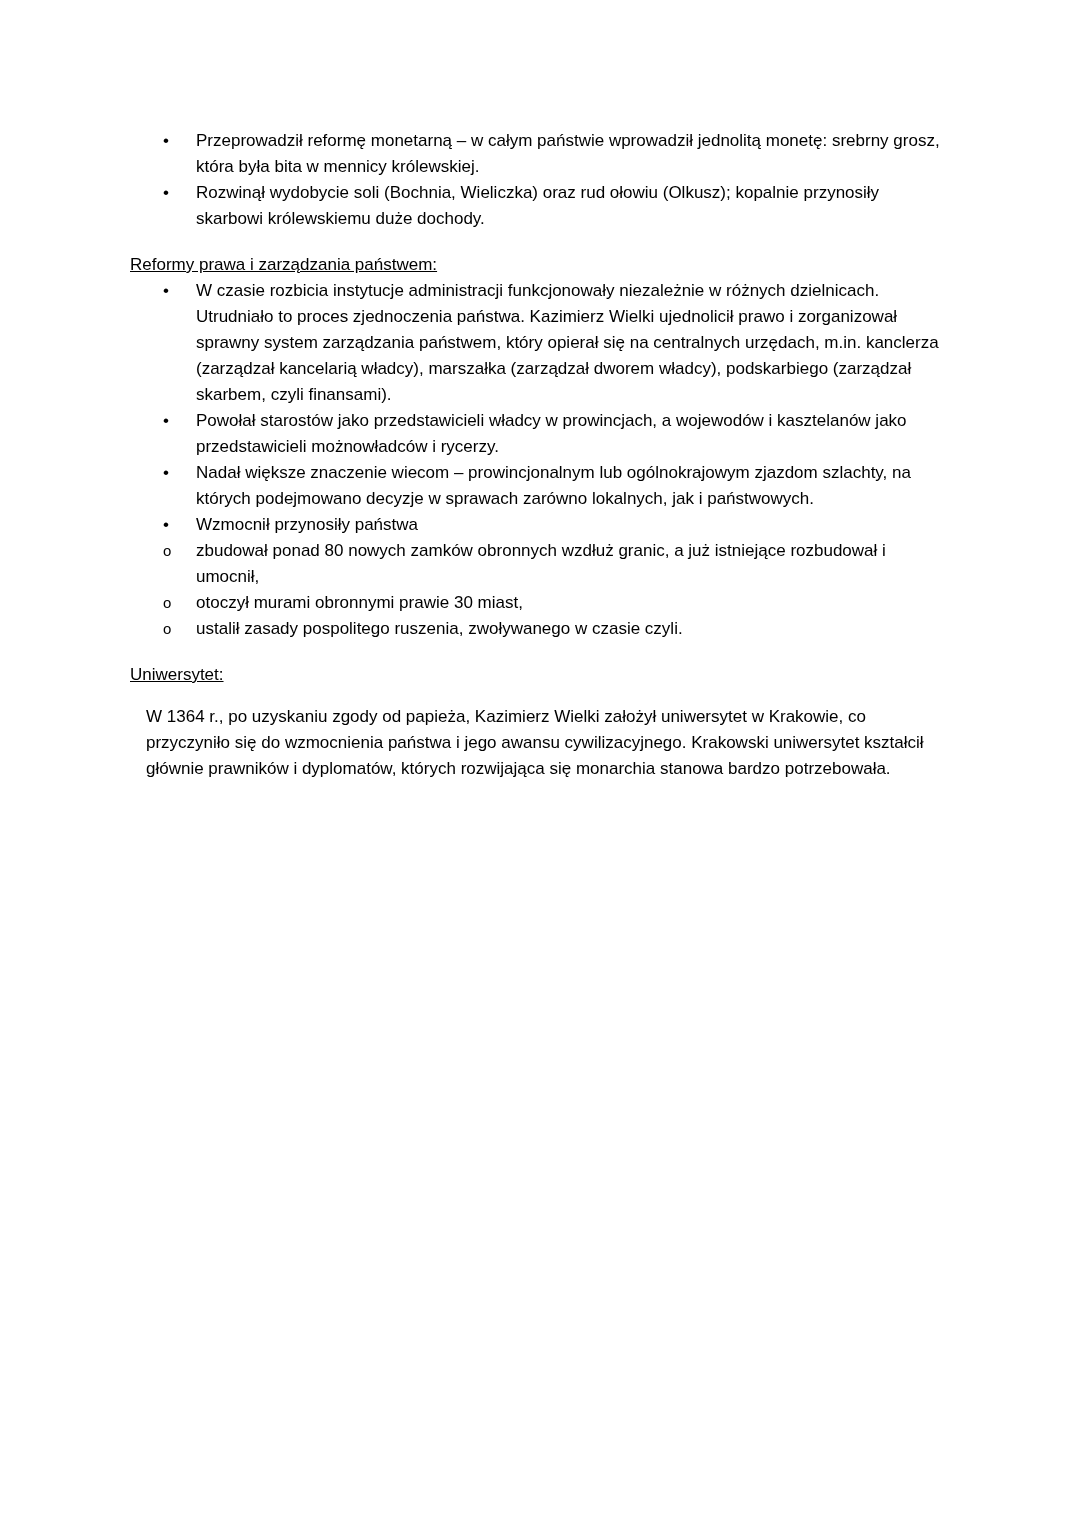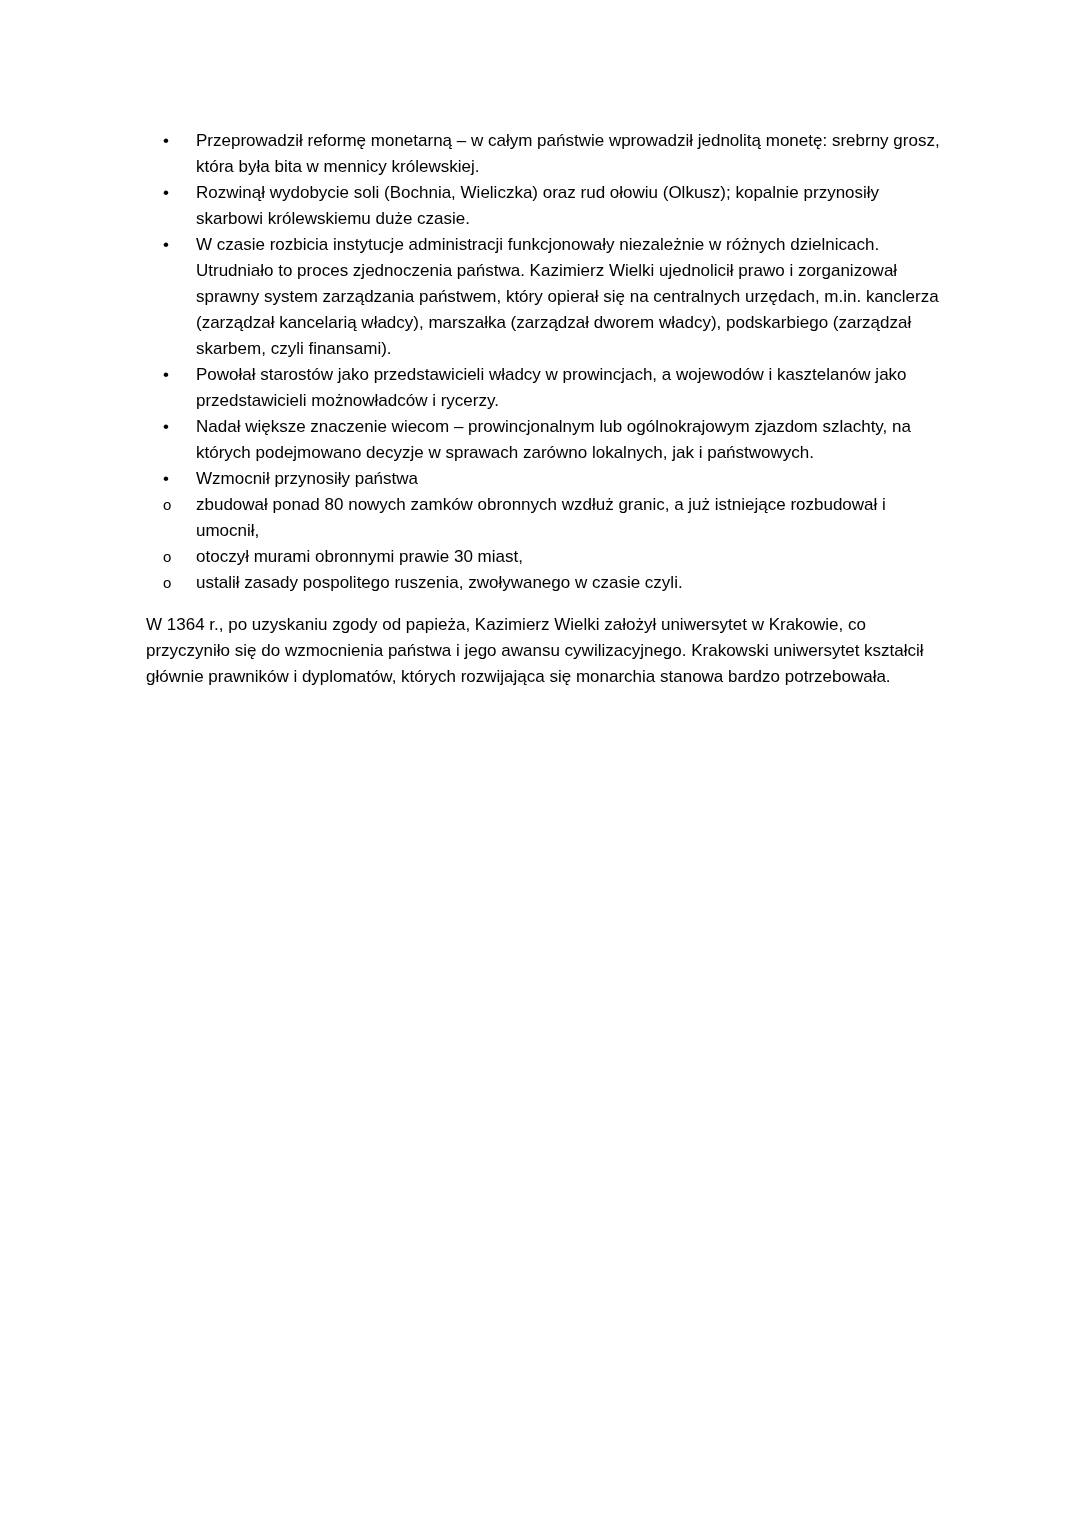--- a/index.html
+++ b/index.html
@@ -58,24 +58,25 @@
 
 <div class="page">
 
   <div class="list">
     <div class="li">
       <span class="marker">•</span>
       <span class="li-text">Przeprowadził reformę monetarną – w całym państwie wprowadził jednolitą monetę: srebrny grosz, która była bita w mennicy królewskiej.</span>
     </div>
     <div class="li">
       <span class="marker">•</span>
-      <span class="li-text">Rozwinął wydobycie soli (Bochnia, Wieliczka) oraz rud ołowiu (Olkusz); kopalnie przynosiły skarbowi królewskiemu duże czasie.</span>
+      <span class="li-text">Rozwinął wydobycie soli (Bochnia, Wieliczka) oraz rud ołowiu (Olkusz); kopalnie przynosiły skarbowi królewskiemu duże dochody.</span>
     </div>
   </div>
 
+  <div class="section-heading">Reformy prawa i zarządzania państwem:</div>
 
   <div class="list">
     <div class="li">
       <span class="marker">•</span>
       <span class="li-text">W czasie rozbicia instytucje administracji funkcjonowały niezależnie w różnych dzielnicach. Utrudniało to proces zjednoczenia państwa. Kazimierz Wielki ujednolicił prawo i zorganizował sprawny system zarządzania państwem, który opierał się na centralnych urzędach, m.in. kanclerza (zarządzał kancelarią władcy), marszałka (zarządzał dworem władcy), podskarbiego (zarządzał skarbem, czyli finansami).</span>
     </div>
     <div class="li">
       <span class="marker">•</span>
       <span class="li-text">Powołał starostów jako przedstawicieli władcy w prowincjach, a wojewodów i kasztelanów jako przedstawicieli możnowładców i rycerzy.</span>
     </div>
@@ -94,16 +95,17 @@
     <div class="li sub">
       <span class="marker">o</span>
       <span class="li-text">otoczył murami obronnymi prawie 30 miast,</span>
     </div>
     <div class="li sub">
       <span class="marker">o</span>
       <span class="li-text">ustalił zasady pospolitego ruszenia, zwoływanego w czasie czyli.</span>
     </div>
   </div>
 
+  <div class="section-heading">Uniwersytet:</div>
 
   <p class="paragraph">W 1364 r., po uzyskaniu zgody od papieża, Kazimierz Wielki założył uniwersytet w Krakowie, co przyczyniło się do wzmocnienia państwa i jego awansu cywilizacyjnego. Krakowski uniwersytet kształcił głównie prawników i dyplomatów, których rozwijająca się monarchia stanowa bardzo potrzebowała.</p>
 
 </div>
 
 </body></html>

